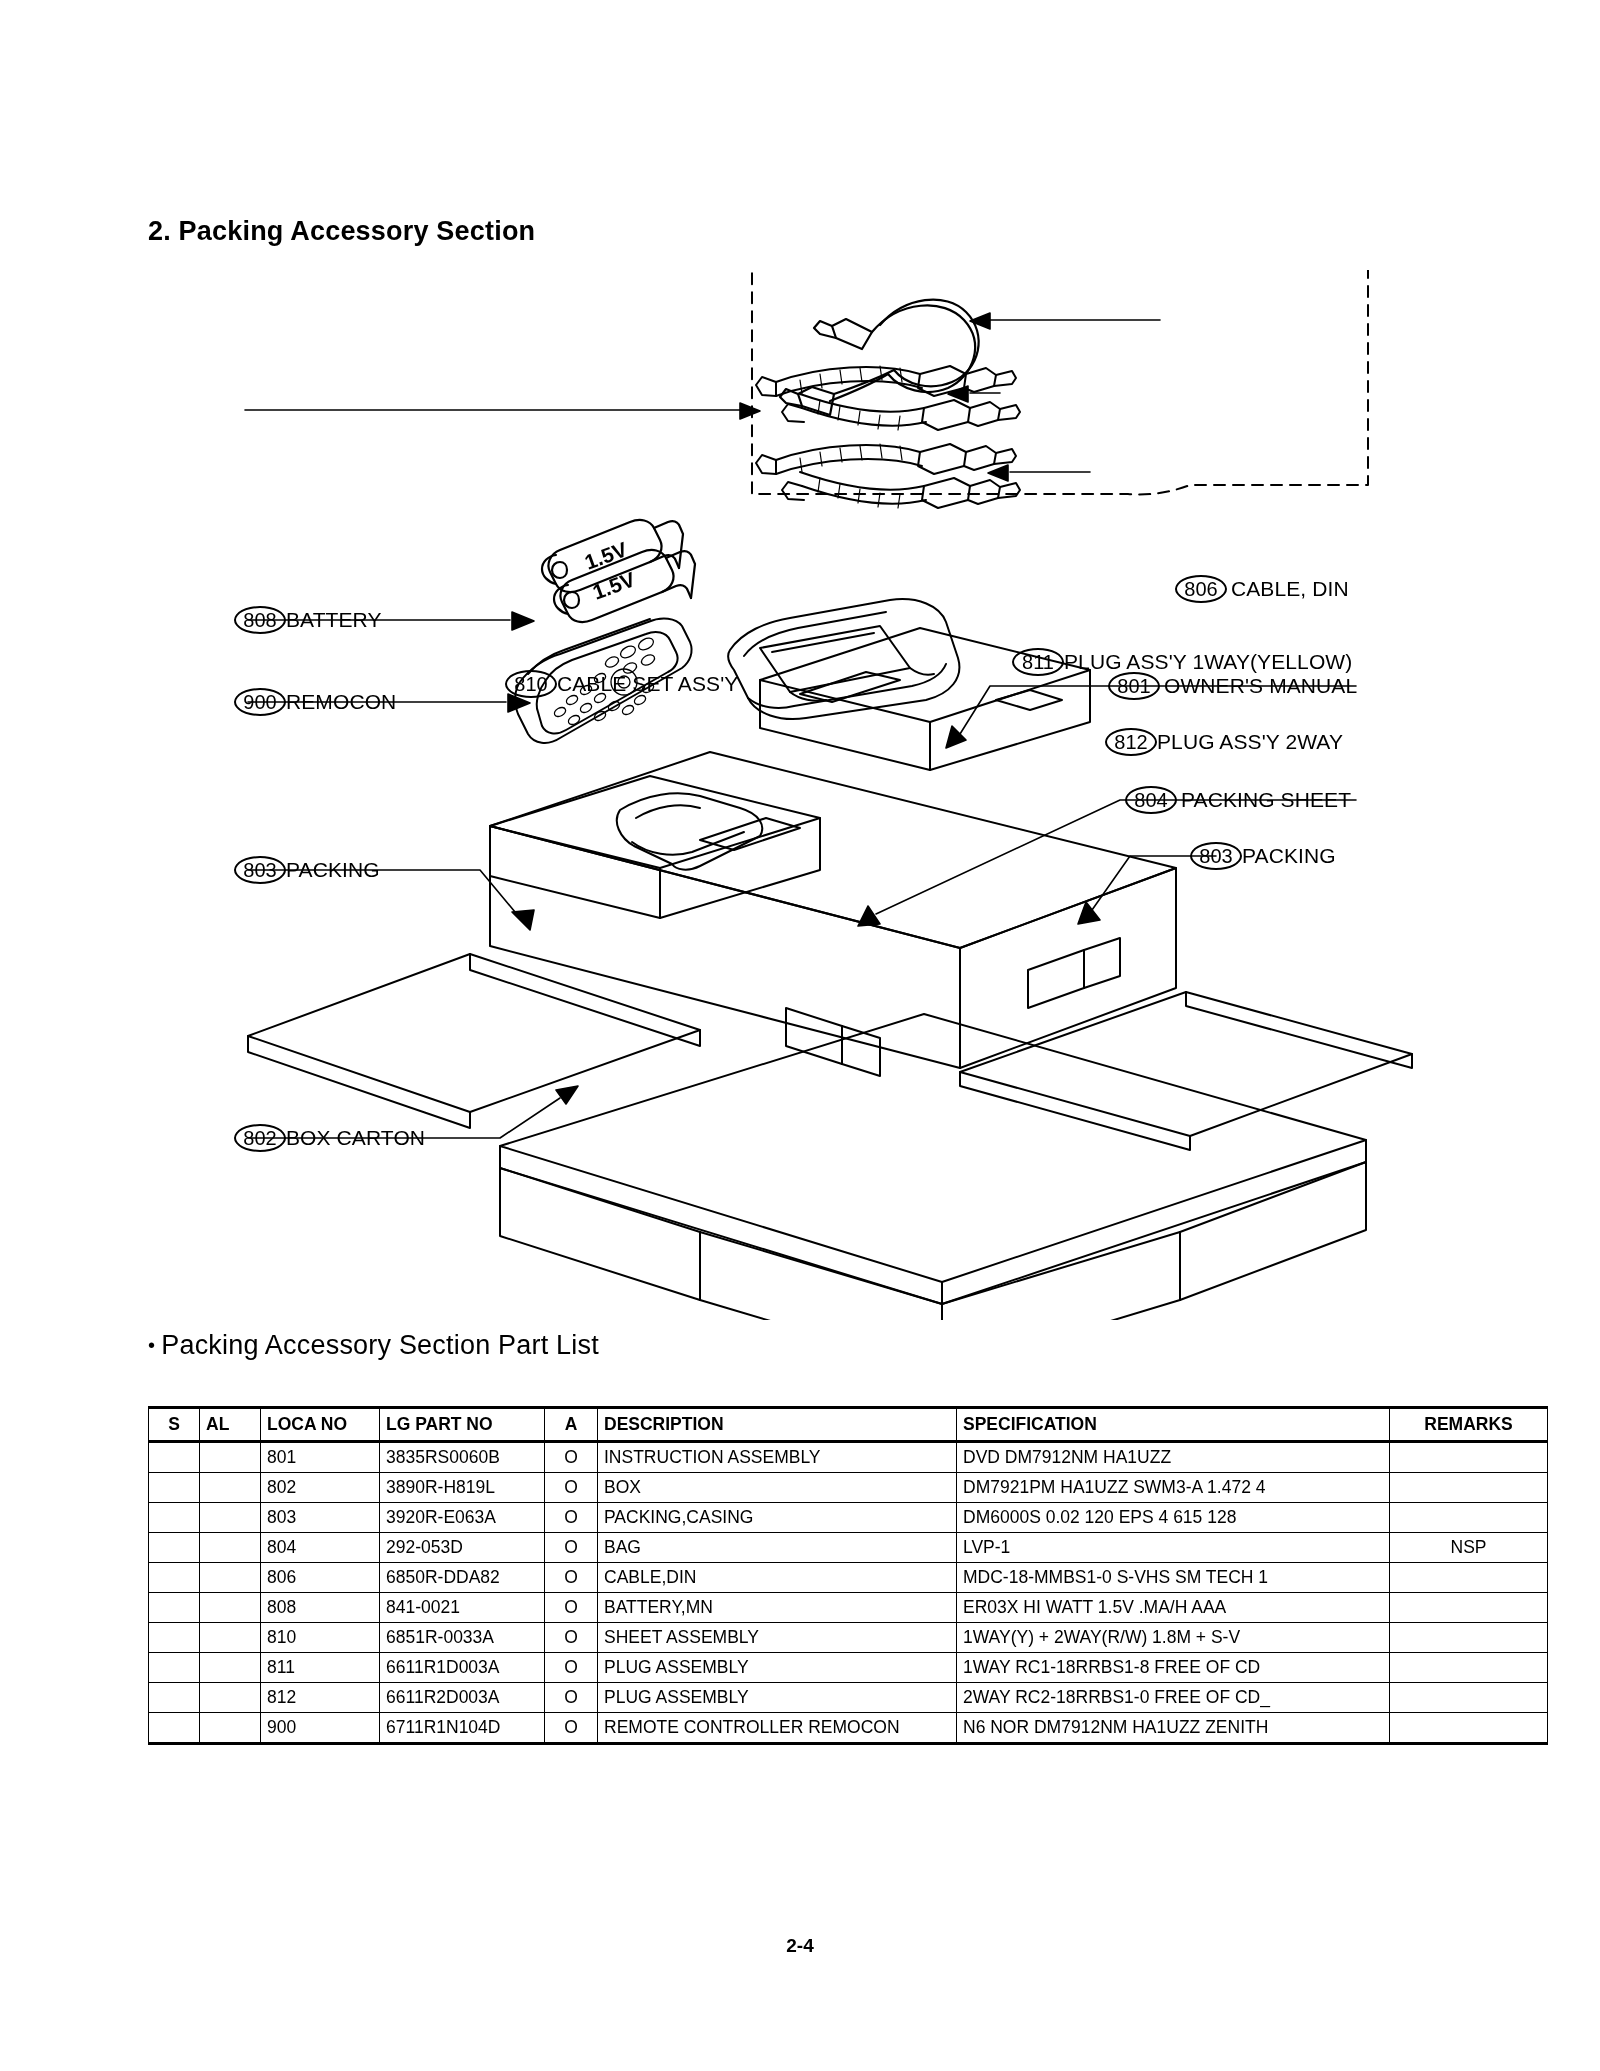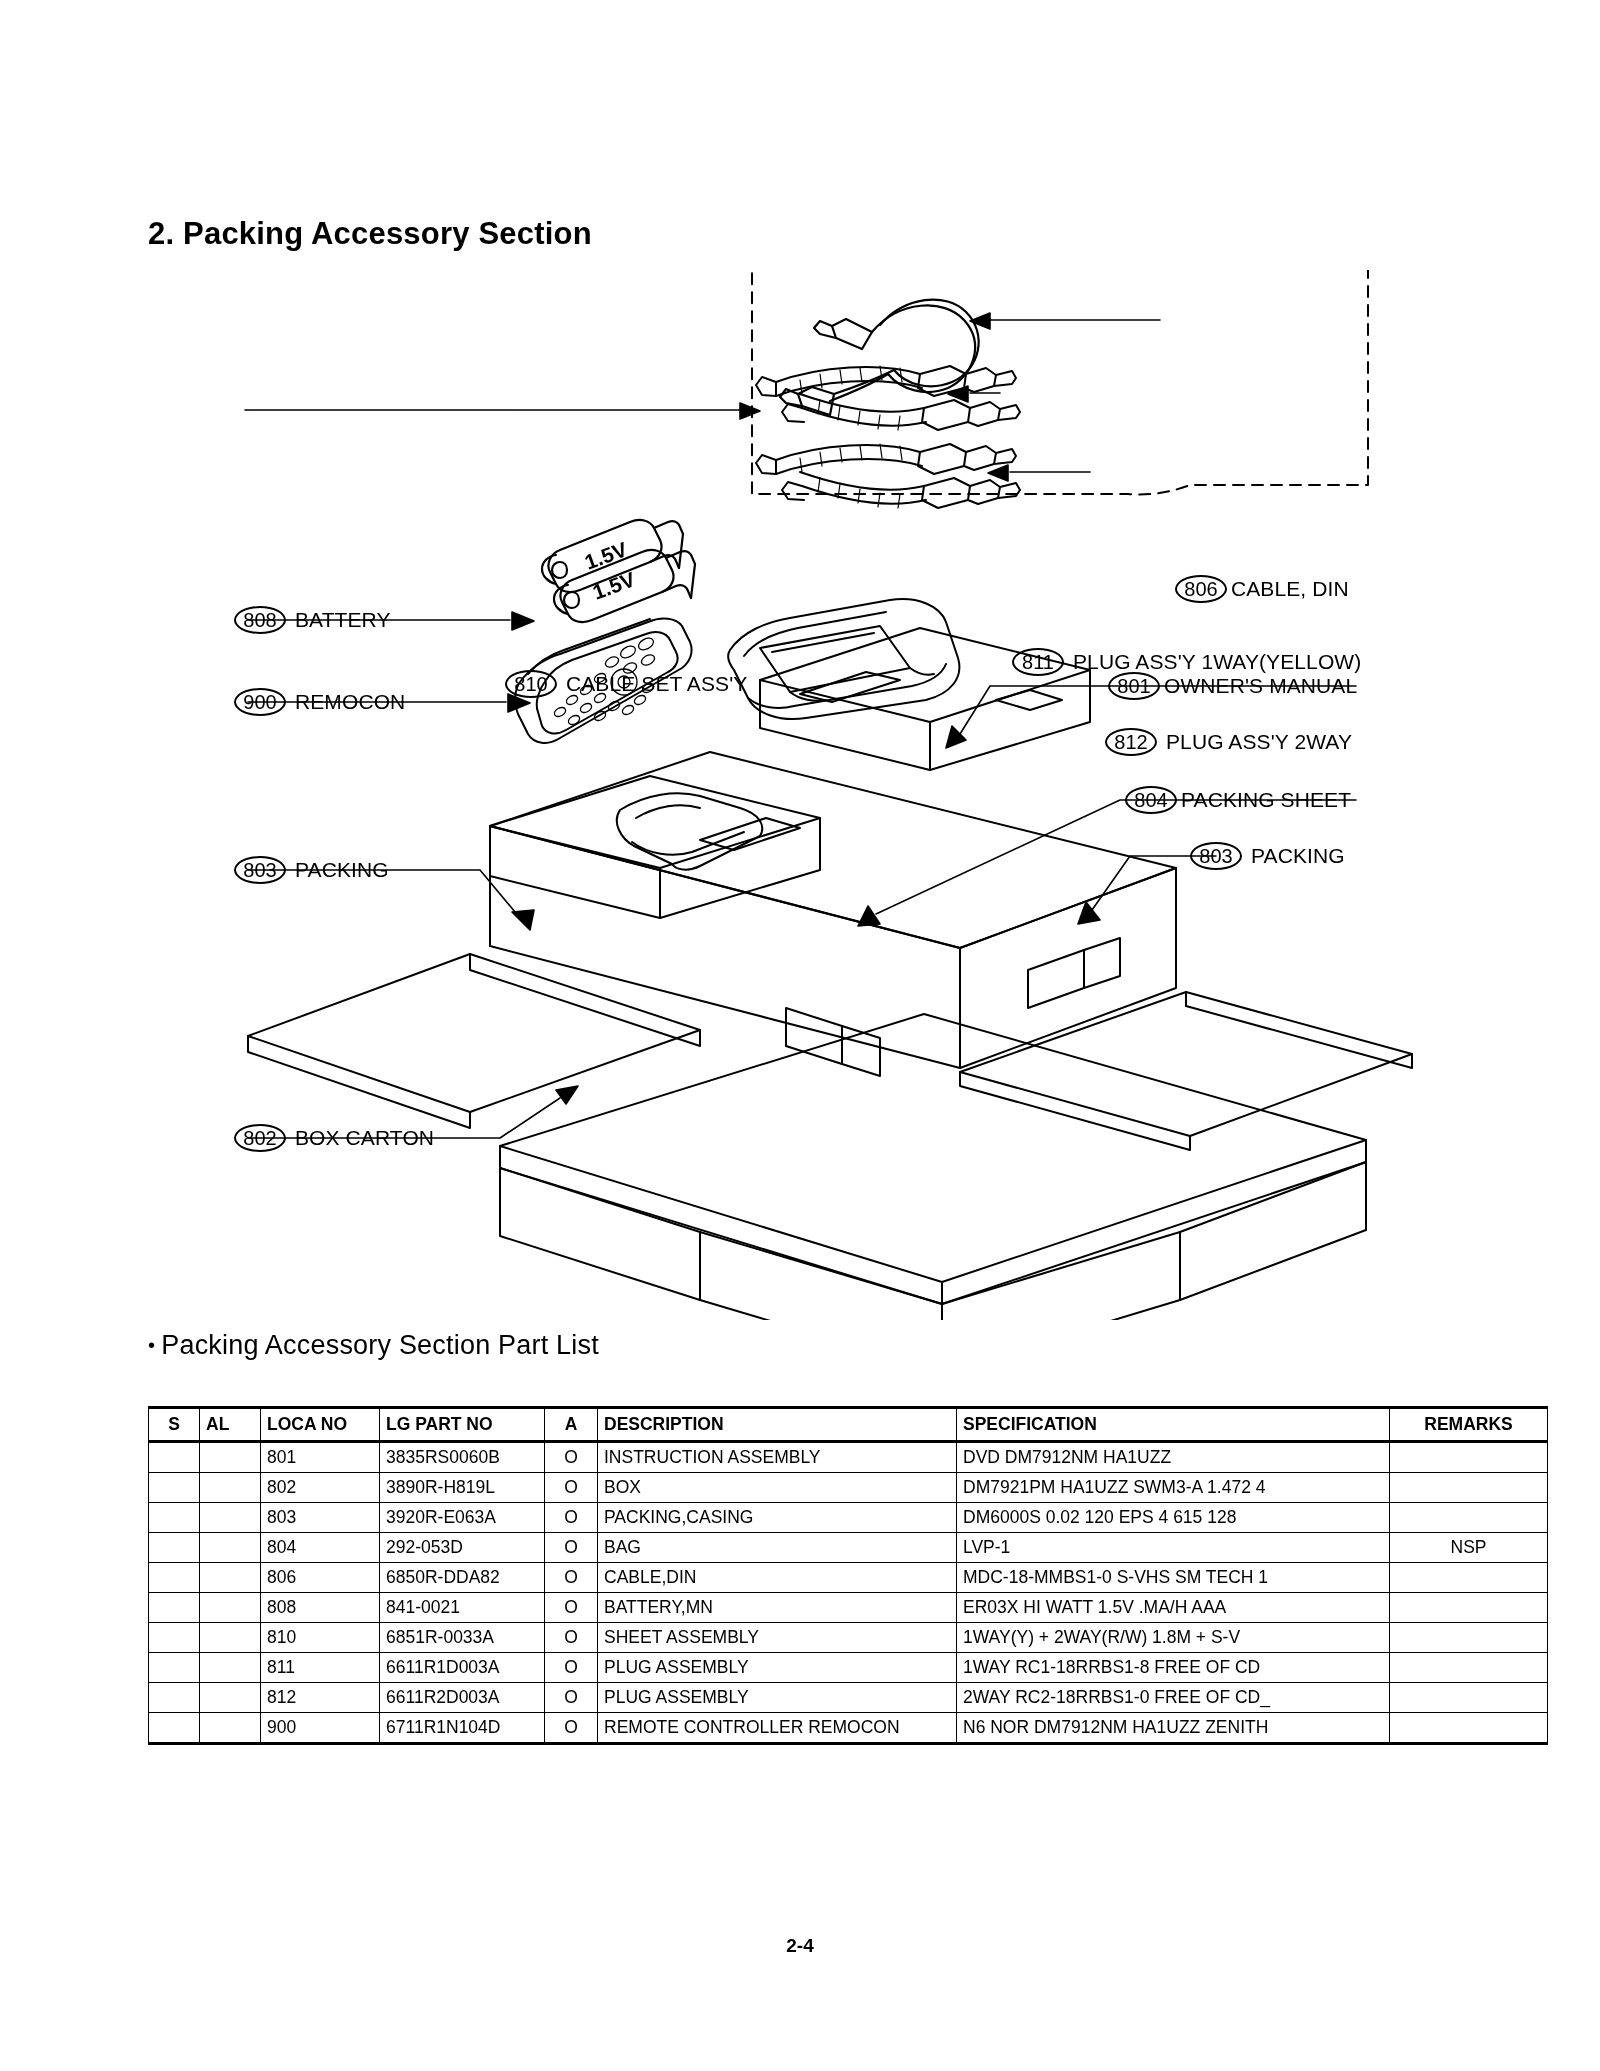--- a/index.html
+++ b/index.html
@@ -14,21 +14,21 @@
     font-family: "Liberation Sans", sans-serif;
     color: #000000;
     overflow: hidden;
   }
 
   
   .section-title {
     position: absolute;
     left: 148px;
     top: 216px;
-    font-size: 31px;
+    font-size: 27px;
     font-weight: bold;
     letter-spacing: 0.2px;
     white-space: nowrap;
   }
   .parts-title {
     position: absolute;
     left: 148px;
     top: 1330px;
     font-size: 27px;
     font-weight: normal;
@@ -71,21 +71,20 @@
     width: 52px;
     height: 28px;
     border: 2px solid #000;
     border-radius: 50%;
     font-size: 20px;
     line-height: 1;
     box-sizing: border-box;
     flex: 0 0 auto;
   }
   .callout .ctext {
-    margin-left: 9px;
   }
   .callout.tight .ctext {
     margin-left: 4px;
   }
 
   
   #parts-table {
     position: absolute;
     left: 148px;
     top: 1406px;

